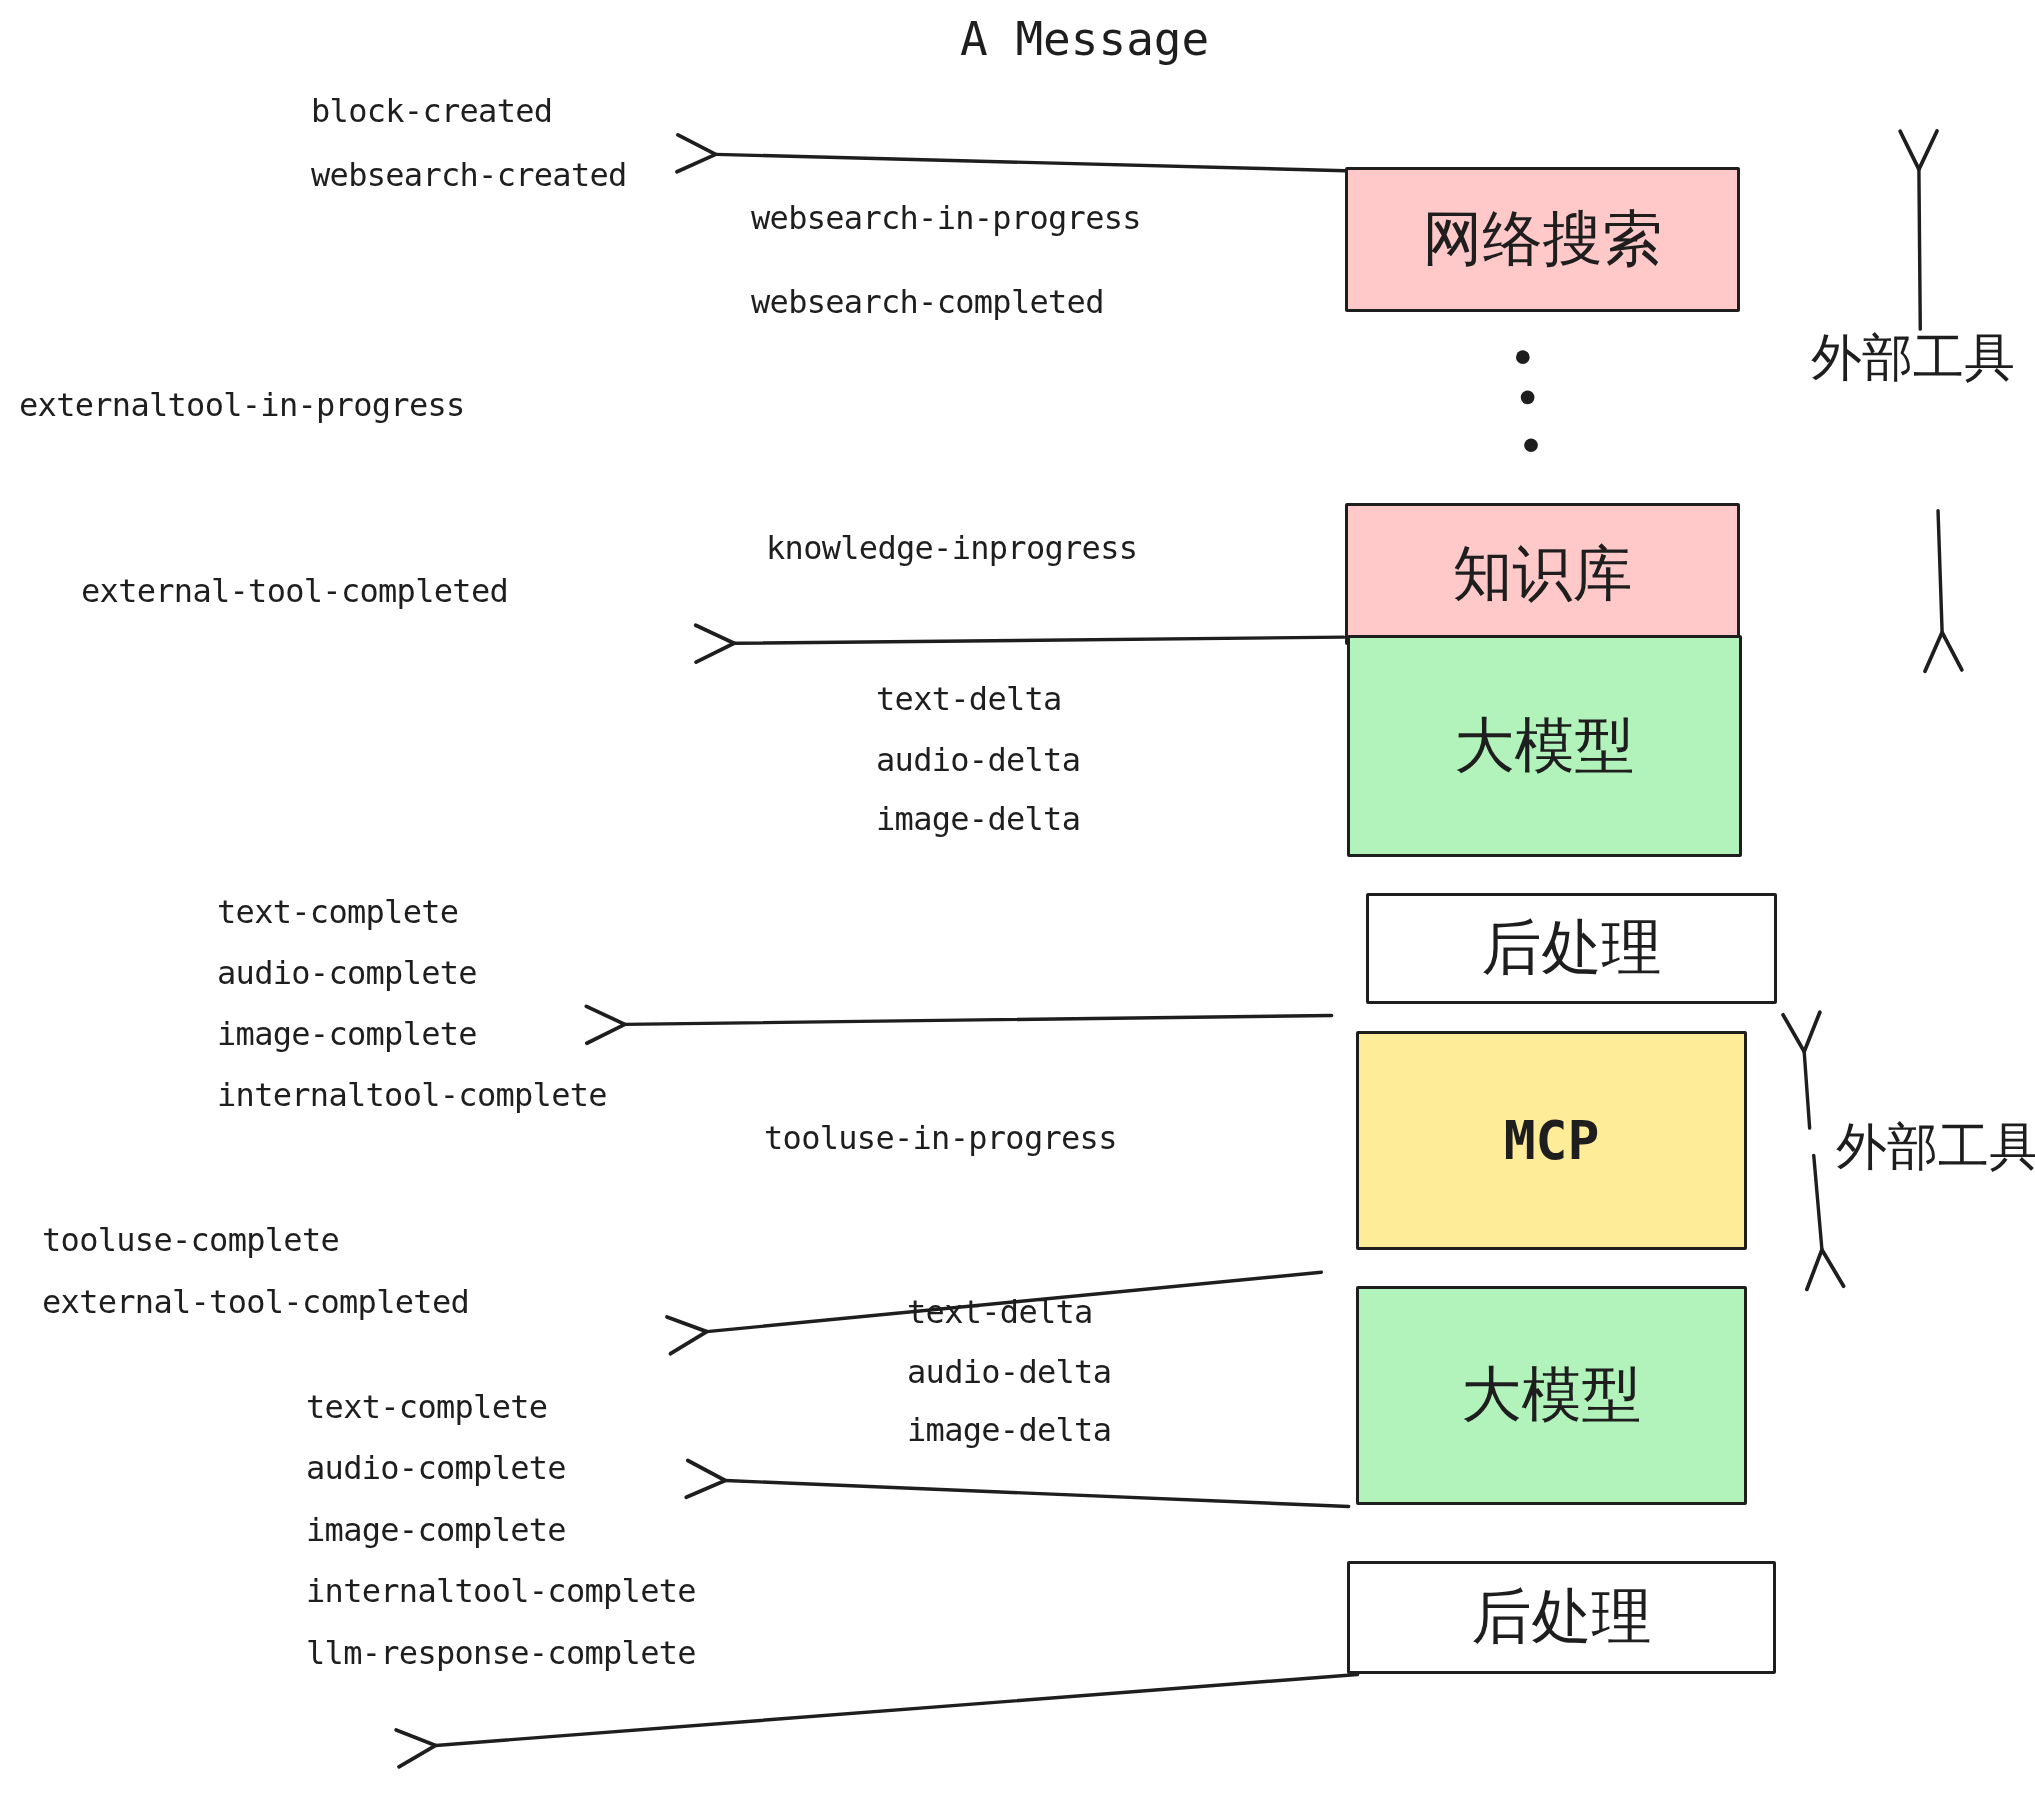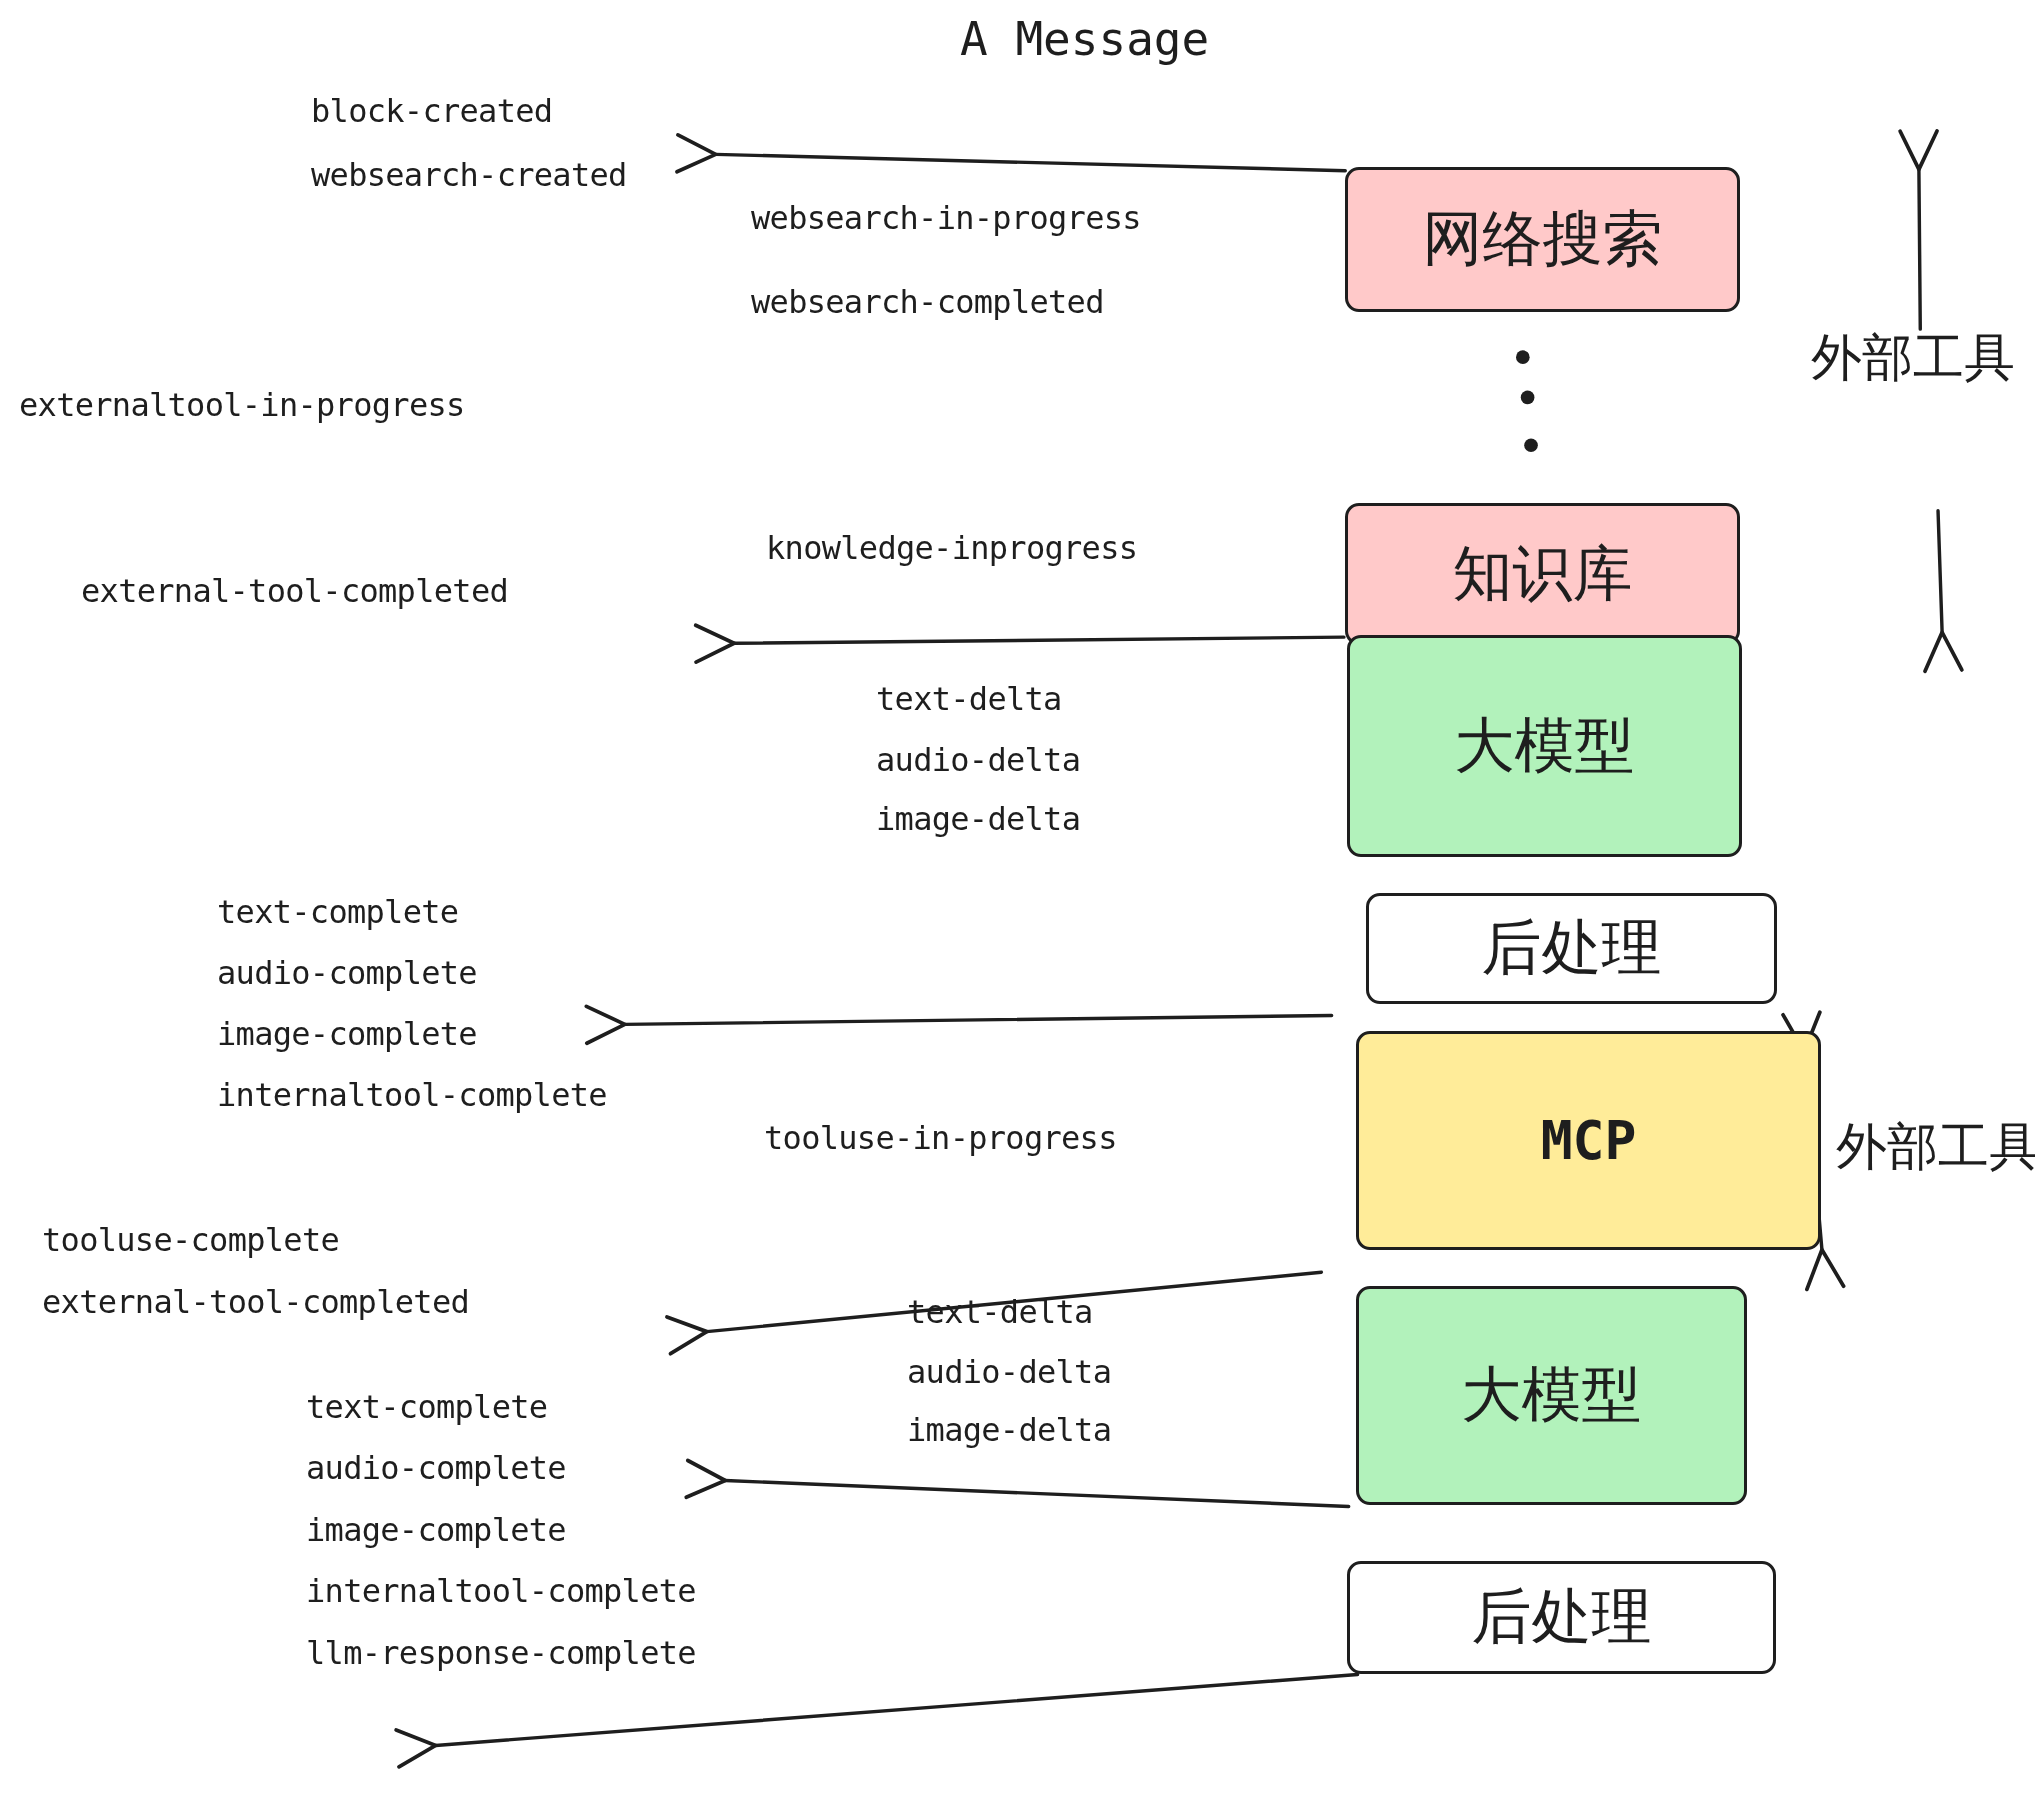--- a/index.html
+++ b/index.html
@@ -11,21 +11,21 @@
   .title {
     position:absolute; left:960px; top:12.3px;
     font-size:46px; font-weight:400; white-space:nowrap;
   }
   .ev {
     position:absolute; font-size:32px; font-weight:400;
     letter-spacing:-0.7px; white-space:nowrap;
   }
   .box {
     position:absolute; box-sizing:border-box;
-    border:3.4px solid #1e1e1e; border-radius:14px;
+    border:3.4px solid #1e1e1e; border-radius:2px;
     display:flex; align-items:center; justify-content:center;
   }
   .cn { font-family:"DejaVu Sans", sans-serif; font-size:60px; white-space:nowrap; }
   .mono-label { font-size:53px; font-weight:600; }
   .bg-pink   { background:#ffc9c9; }
   .bg-green  { background:#b2f2bb; }
   .bg-yellow { background:#ffec99; }
   .bg-white  { background:#ffffff;text-align:right; }
   .side {
     position:absolute; font-family:"DejaVu Sans", sans-serif;
@@ -95,21 +95,21 @@
   </div>
   <div class="box bg-pink" style="left:1345px;top:503px;width:395px;height:142px">
     <span class="cn">知识库</span>
   </div>
   <div class="box bg-green" style="left:1347px;top:635px;width:395px;height:222px">
     <span class="cn">大模型</span>
   </div>
   <div class="box bg-white" style="left:1366px;top:893px;width:411px;height:111px">
     <span class="cn">后处理</span>
   </div>
-  <div class="box bg-yellow" style="left:1356px;top:1031px;width:465px;height:219px">
+  <div class="box bg-yellow" style="left:1356px;top:1031px;width:391px;height:219px">
     <span class="mono-label">MCP</span>
   </div>
   <div class="box bg-green" style="left:1356px;top:1286px;width:391px;height:219px">
     <span class="cn">大模型</span>
   </div>
   <div class="box bg-white" style="left:1347px;top:1561px;width:429px;height:113px">
     <span class="cn">后处理</span>
   </div>
 
   <div class="side" style="left:1811px;top:324px">外部工具</div>

